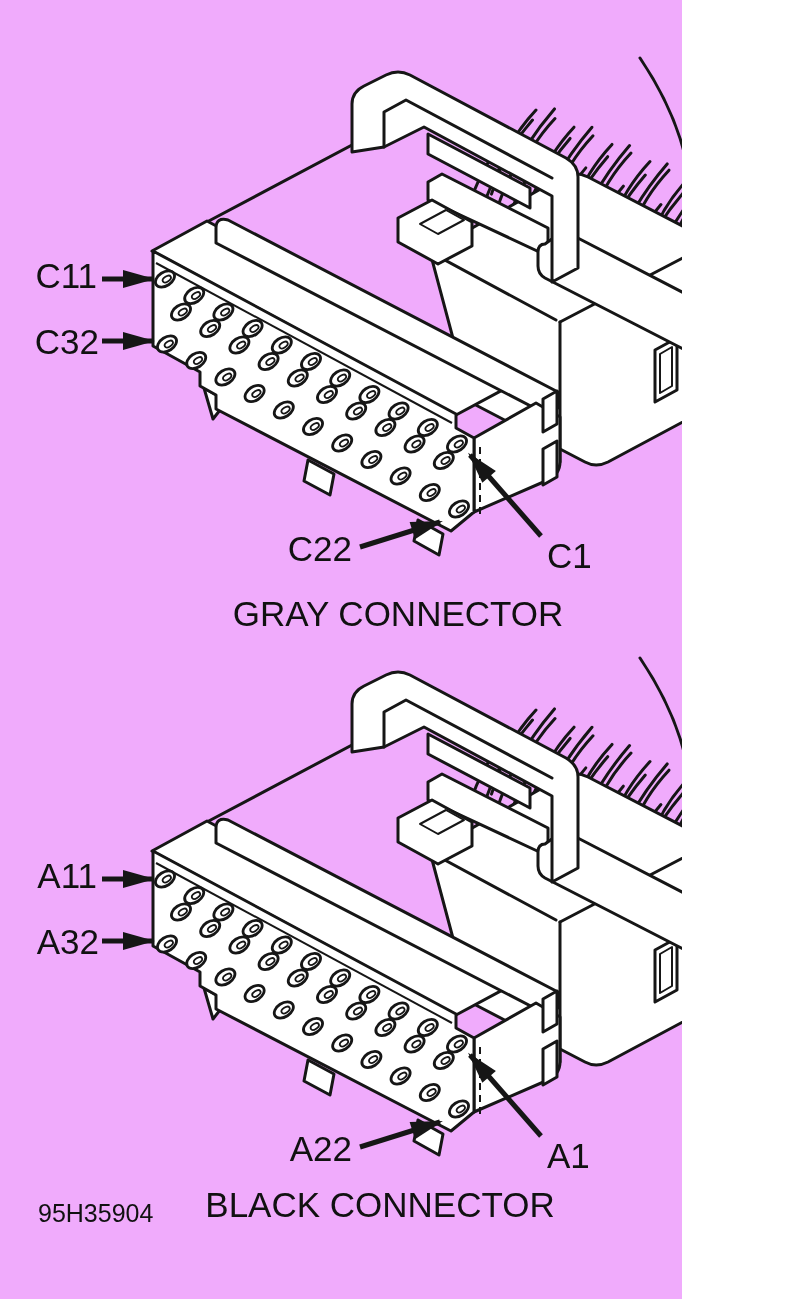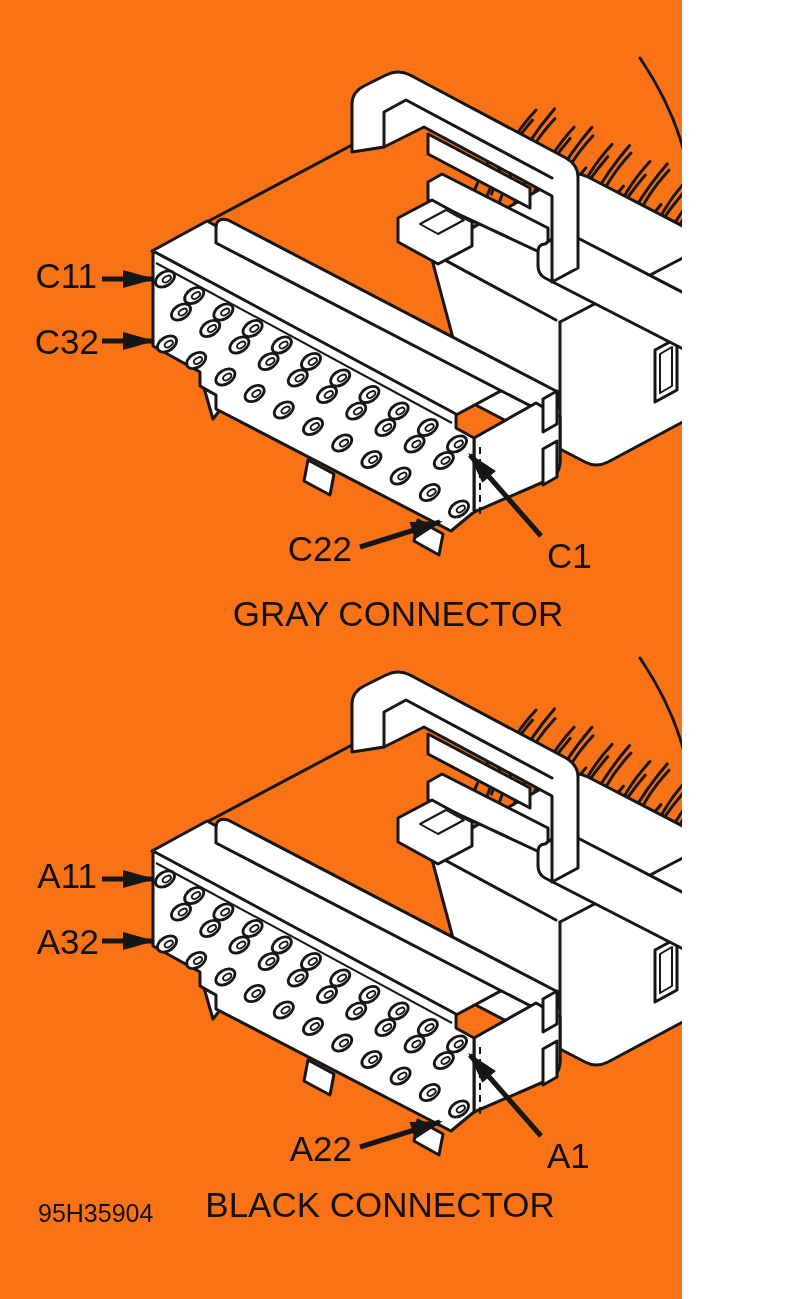--- a/index.html
+++ b/index.html
@@ -1,16 +1,16 @@
 <!DOCTYPE html>
 <html><head>
 <meta charset="utf-8">
 <style>
   html,body{margin:0;padding:0;background:#fff;}
-  .page{width:682px;height:1299px;background:#f97316;position:relative;overflow:hidden;}
+  .page{width:682px;height:1299px;background:#f0abfc;position:relative;overflow:hidden;}
   svg{display:block;}
   .ln{fill:none;stroke:#161616;stroke-width:3;stroke-linejoin:round;stroke-linecap:round;}
   .fw{fill:#ffffff;stroke:#161616;stroke-width:3;stroke-linejoin:round;stroke-linecap:round;}
   .thin{fill:none;stroke:#161616;stroke-width:2;stroke-linejoin:round;}
   .wire{fill:none;stroke:#161616;stroke-width:3;stroke-linecap:round;}
   .pin{fill:#ffffff;stroke:#161616;stroke-width:2.8;}
   .pin-inner{fill:none;stroke:#161616;stroke-width:1.8;}
   .arrow{fill:none;stroke:#161616;stroke-width:5;stroke-linecap:butt;}
   .dash{fill:none;stroke:#161616;stroke-width:2;stroke-dasharray:7 5;}
   .lbl{font-family:"Liberation Sans",sans-serif;font-size:35px;fill:#111;}

